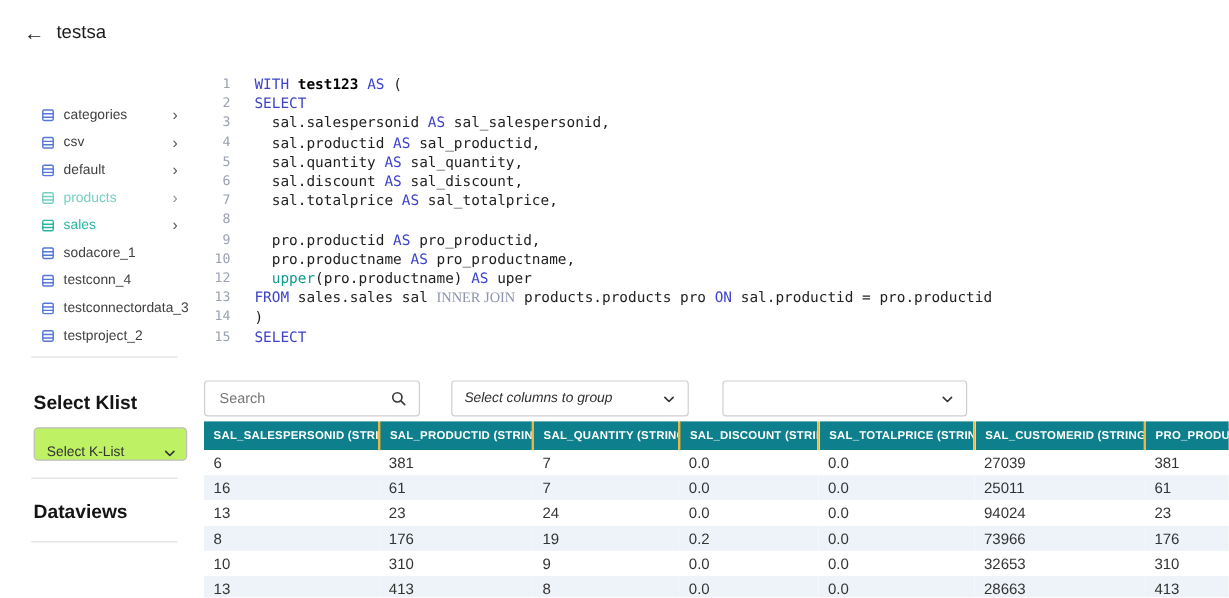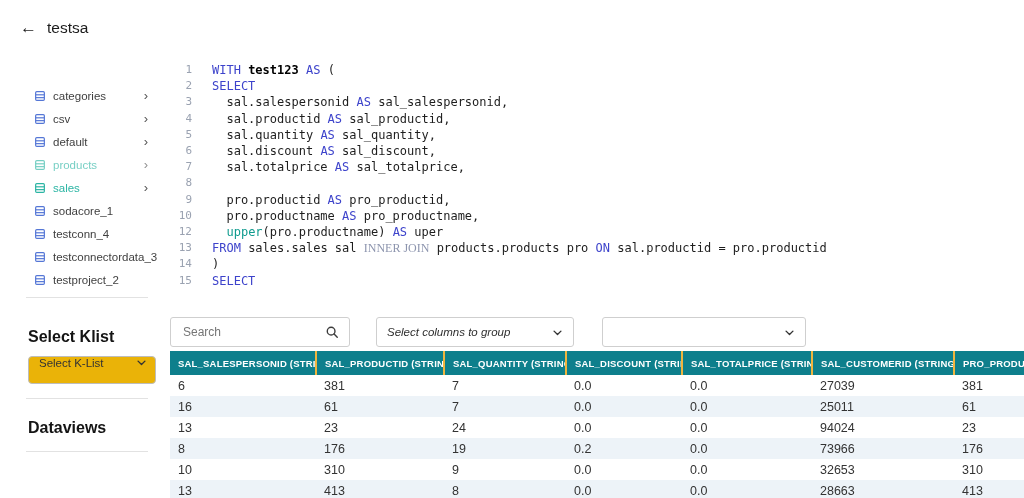--- a/index.html
+++ b/index.html
@@ -19,22 +19,22 @@
   .sb-item{height:23px;display:flex;align-items:center;gap:7px;
            padding:0 10px 0 16px;font-size:11.5px;color:#3f3f3f;cursor:pointer;}
   .sb-icon{display:flex;align-items:center;color:#5577d6;}
   .sb-item.active{color:#2cb5a4;}
   .sb-item.active .sb-icon{color:#2cb5a4;}
   .sb-item.muted{opacity:.65;}
   .sb-chev{margin-left:auto;color:#555;font-size:13px;line-height:1;}
   .sb-divider{border-bottom:1px solid #e2e2e2;margin:6px 10px 0 8px;}
   .sb-heading{font-weight:700;font-size:16px;color:#141414;margin:30px 0 10px 10px;}
   .sb-select{margin-left:10px;width:128px;height:28px;border:1px solid #bdbdbd;border-radius:4px;
-             display:flex;align-items:flex-start;justify-content:space-between;box-sizing:border-box;
-             padding:0 8px 0 10px;font-size:11.5px;color:#333;cursor:pointer;background:#eab308;}
+             display:flex;align-items:flex-end;justify-content:space-between;box-sizing:border-box;
+             padding:0 8px 0 10px;font-size:11.5px;color:#333;cursor:pointer;background:#bef264;}
   .sb-select svg{flex:none;}
   .mt14{margin-top:14px;}
 
   
   .main{flex:1;min-width:0;box-sizing:border-box;padding-left:12px;display:flex;flex-direction:column;}
 
   
   .editor{height:249px;flex:none;box-sizing:border-box;padding-top:6px;
           font-family:"DejaVu Sans Mono",monospace;font-size:12px;line-height:16.2px;overflow:hidden;}
   .code-line{display:flex;white-space:pre;}

